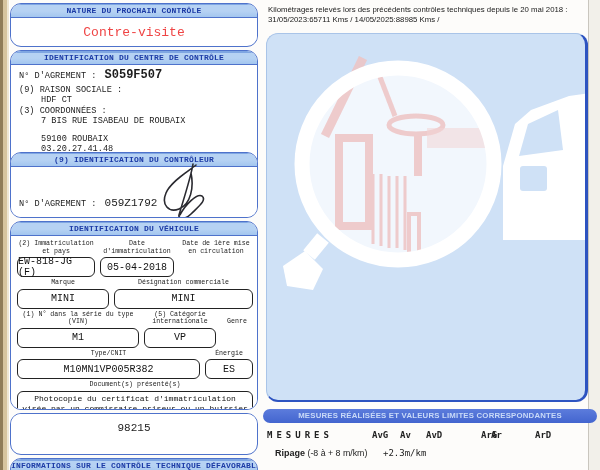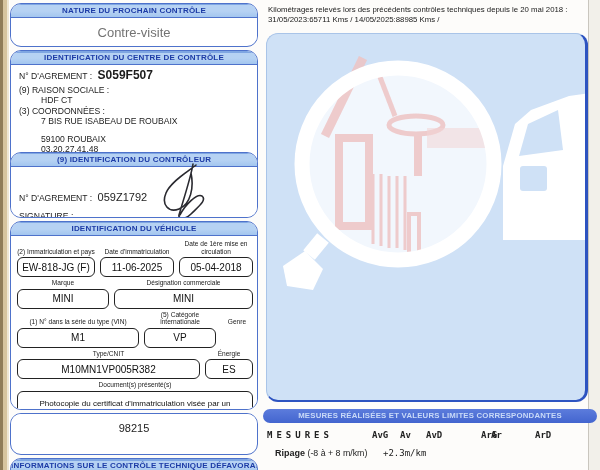--- a/index.html
+++ b/index.html
@@ -9,39 +9,39 @@
     font-family:"Liberation Sans", sans-serif;
     color:#1c1c1c;
   }
   
   .edge-left{position:absolute;left:0;top:0;width:10px;height:470px;
     background:linear-gradient(90deg,#8f7c58 0 3px,#d6c49e 3px 7px,#efe7d4 7px 9px,#ffffff 9px);}
   .edge-right{position:absolute;right:0;top:0;width:12px;height:470px;
     background:linear-gradient(90deg,#c9c6be 0 1px,#f2f0ea 1px);}
   
   .section{position:absolute;left:10px;width:248px;background:#fff;
-    border:1.6px solid #4e72cb;border-radius:11px;overflow:hidden;box-sizing:border-box;}
+    border:1.6px solid #4e72cb;border-radius:11px;overflow:hidden;box-sizing:border-box;font-family:Liberation Mono, monospace;}
   .ribbon{height:14px;box-sizing:border-box;padding-top:2px;text-align:center;
     background:linear-gradient(180deg,#7fa6e2 0 1.5px,#b6d2f3 1.5px 55%,#a3c6ef);
     border-bottom:1.4px solid #4e72cb;
     color:#1c3ba6;font-size:8px;font-weight:bold;letter-spacing:.2px;white-space:nowrap;}
   .content{position:relative;background:#fff;}
   .sec1{top:3px;height:44px;}
   .sec2{top:50px;height:120px;}
   .sec3{top:152px;height:66px;}
   .sec4{top:221px;height:189px;}
   .sec5{top:413px;height:42px;}
   .sec6{top:458px;height:22px;}
-  .contre-visite{text-align:center;font-size:13px;padding-top:7px;color:#737373;}
+  .contre-visite{text-align:center;font-size:13px;padding-top:7px;color:#ef4444;}
   .centre-body{padding:3px 8px;font-size:8.6px;line-height:10.5px;}
   .agr-line{margin-top:2px;}
   .agr-value{font-weight:bold;font-size:12px;margin-left:3px;}
   .indent{margin-left:22px;}
   .sp{height:7px;}
-  .ctl-body{padding:16px 8px;font-size:8.6px;position:relative;height:100%;box-sizing:border-box;}
+  .ctl-body{padding:22px 8px;font-size:8.6px;position:relative;height:100%;box-sizing:border-box;}
   .ctl-agr{margin-top:8px;}
   .ctl-agr .val{font-size:11px;margin-left:3px;}
   .sig-label{margin-top:8px;}
   .sig{position:absolute;left:138px;top:-4px;}
   
   .veh{padding:4px 6px 0 6px;}
   .vrow{display:grid;gap:5px;margin:0 0 2px 0;}
   .vrow.r1{grid-template-columns:78px 74px 74px;}
   .vrow.r2{grid-template-columns:92px 139px;}
   .vrow.r3{grid-template-columns:122px 72px 32px;}
@@ -123,21 +123,20 @@
 <div class="section sec4">
   <div class="ribbon">IDENTIFICATION DU VÉHICULE</div>
   <div class="content veh">
     <div class="vrow r1">
       <div class="vlabel">(2) Immatriculation et pays</div>
       <div class="vlabel">Date d'immatriculation</div>
       <div class="vlabel">Date de 1ère mise en circulation</div>
     </div>
     <div class="vrow r1">
       <div class="vbox">EW-818-JG (F)</div>
-      <div class="vbox">11-06-2025</div>
       <div class="vbox">05-04-2018</div>
     </div>
     <div class="vrow r2">
       <div class="vlabel">Marque</div>
       <div class="vlabel">Désignation commerciale</div>
     </div>
     <div class="vrow r2">
       <div class="vbox">MINI</div>
       <div class="vbox">MINI</div>
     </div>

